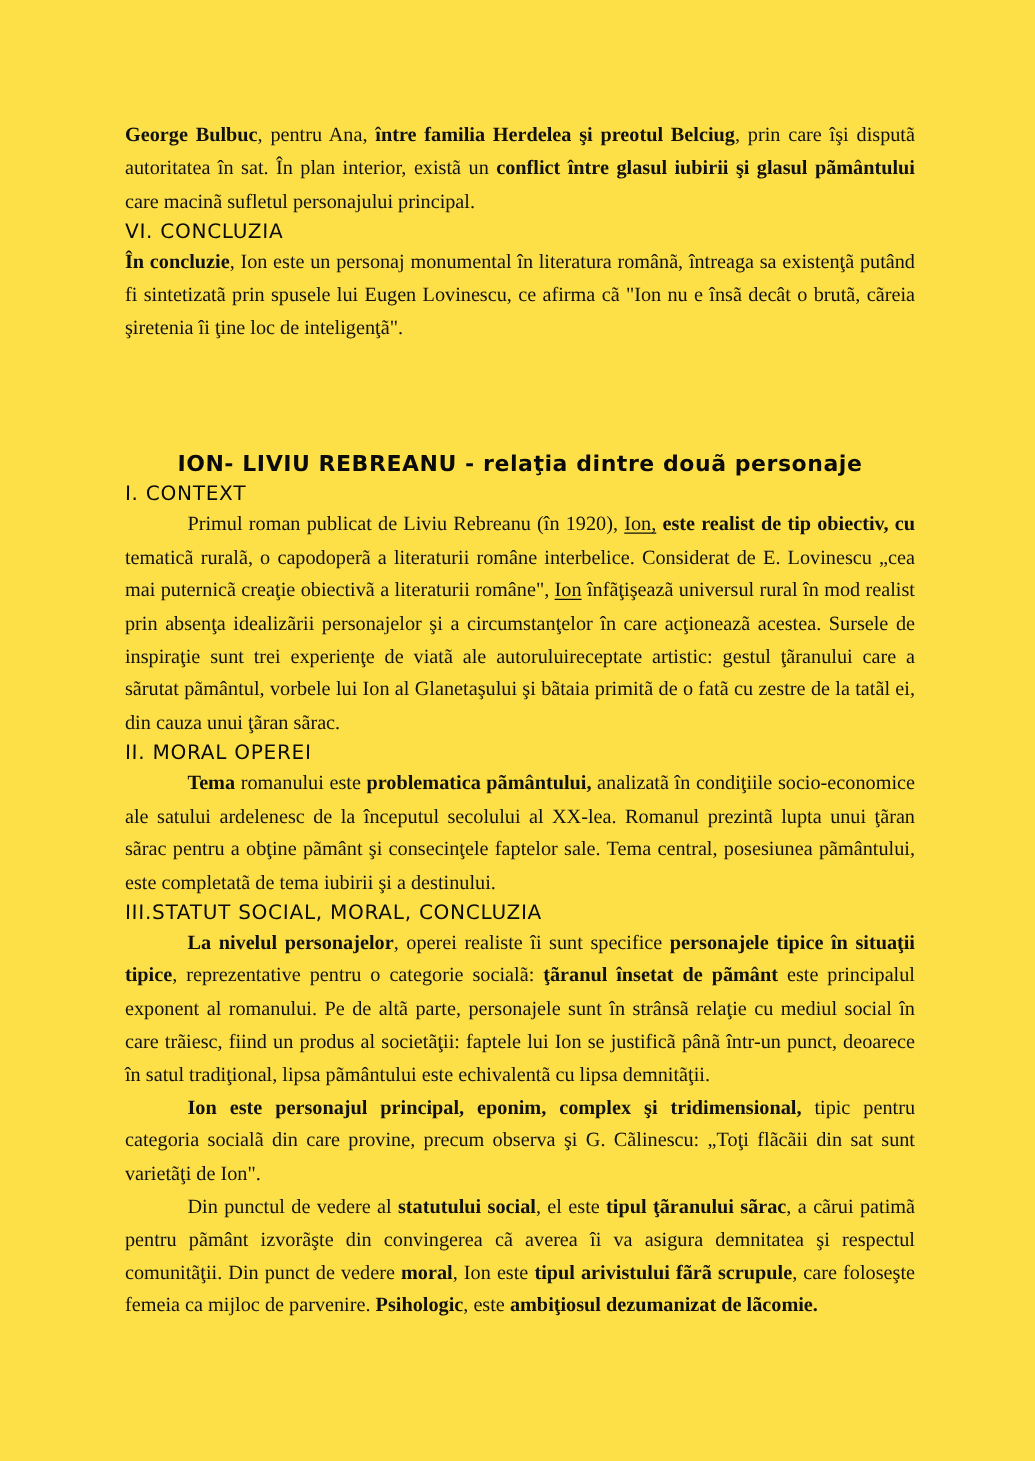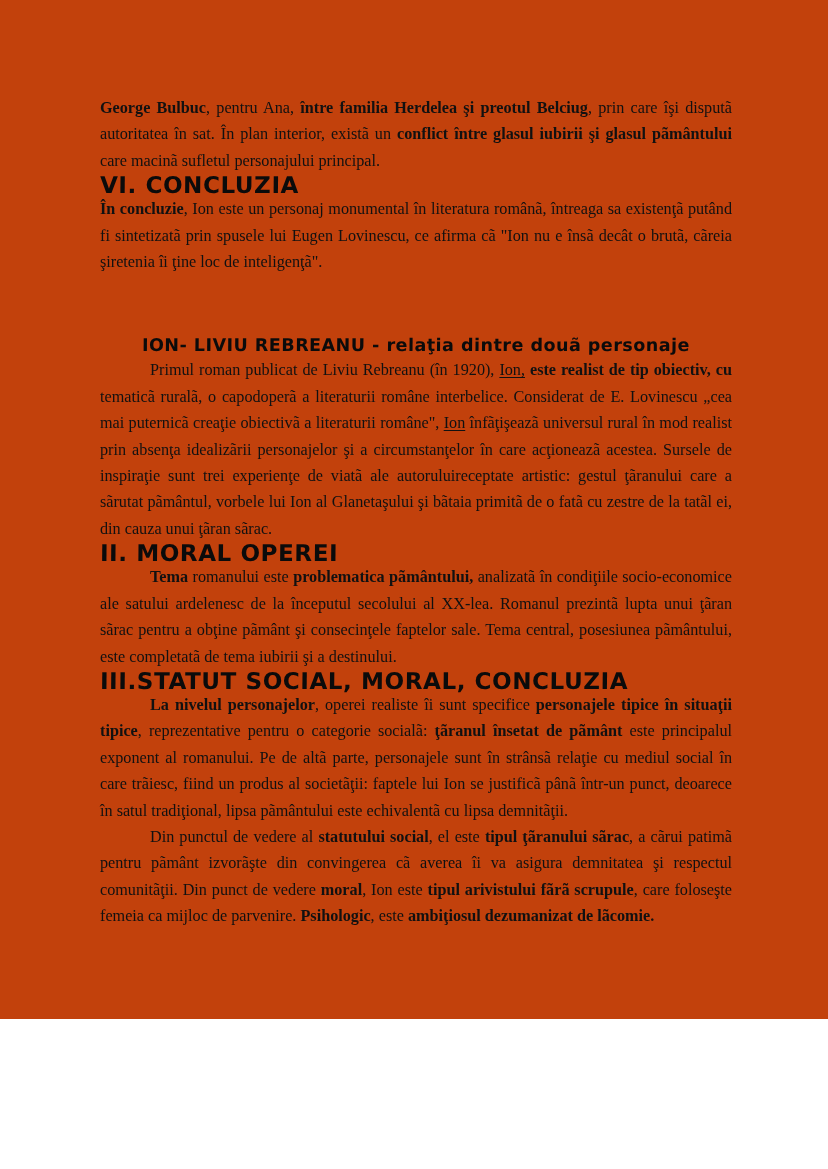--- a/index.html
+++ b/index.html
@@ -10,22 +10,22 @@
   body {
     width: 828px;
     height: 1169px;
     font-family: "Liberation Serif", "DejaVu Serif", serif;
     color: #000000;
     -webkit-font-smoothing: antialiased;
   }
   .page {
     position: relative;
     width: 828px;
-    height: 1019px;
-    background: #c2410c;
+    height: 1169px;
+    background: #fde047;
     box-sizing: border-box;
     padding: 95px 76px 0 100px;
   }
   .doc-body {
     width: 632px;
   }
 
   
   p.para {
     margin: 0 0 0 0;
@@ -36,22 +36,22 @@
     color: #111111;
     font-family: "Liberation Serif", "DejaVu Serif", serif;
     hyphens: none;
   }
   p.para + p.para { margin-top: 0; }
   p.indent { text-indent: 50px; font-family: Liberation Serif, serif; }
 
   
   h2.heading {
     font-family: "DejaVu Sans", "Liberation Sans", sans-serif;
-    font-weight: bold;
-    font-size: 23px;
+    font-weight: normal;
+    font-size: 16px;
     letter-spacing: 0.6px;
     line-height: 22px;
     margin: 0;
     color: #0b0b0b;
     font-style: normal;
     transform: skewX(-0.5deg);
     transform-origin: left center;
   }
   .h-gap-top-lg { margin-top: 36px; }
   .h-gap-top-md { margin-top: 30px; }
@@ -61,48 +61,50 @@
     font-family: "DejaVu Sans", "Liberation Sans", sans-serif;
     font-weight: bold;
     font-size: 17.5px;
     letter-spacing: 0.5px;
     line-height: 24px;
     text-align: center;
     margin: 0;
     color: #0b0b0b;
     transform: skewX(-0.5deg);
   }
-  .title-wrap { margin-top: 58px; }
+  .title-wrap { margin-top: 85px; }
   .after-heading { margin-top: 20px; }
   .block-gap { margin-top: 22px; }
 </style>
 </head>
 <body>
 
 <div class="page">
   <div class="doc-body">
 
     <p class="para"><span style="font-weight: bold;">George Bulbuc</span><span>, pentru Ana, </span><span style="font-weight: bold;">între familia Herdelea şi preotul Belciug</span><span>, prin care îşi disputã autoritatea în sat. În plan interior, existã un </span><span style="font-weight: bold;">conflict între glasul iubirii şi glasul pãmântului</span><span> care macinã sufletul personajului principal.</span></p>
 
     <h2 class="heading h-gap-top-lg">VI. CONCLUZIA</h2>
 
     <p class="para after-heading"><span style="font-weight: bold;">În concluzie</span><span>, Ion este un personaj monumental în literatura românã, întreaga sa existenţã putând fi sintetizatã prin spusele lui Eugen Lovinescu, ce afirma cã "Ion nu e însã decât o brutã, cãreia şiretenia îi ţine loc de inteligenţã".</span></p>
 
     <div class="title-wrap">
       <h1 class="doc-title">ION- LIVIU REBREANU - relaţia dintre douã personaje</h1>
     </div>
 
+    <h2 class="heading h-gap-top-md">I. CONTEXT</h2>
 
     <p class="para indent after-heading"><span>Primul roman publicat de Liviu Rebreanu (în 1920), </span><span style="text-decoration: underline; text-underline-offset: 2px;">Ion,</span><span> </span><span style="font-weight: bold;">este realist de tip obiectiv, cu</span><span> tematicã ruralã, o capodoperã a literaturii române interbelice. Considerat de E. Lovinescu „cea mai puternicã creaţie obiectivã a literaturii române", </span><span style="text-decoration: underline; text-underline-offset: 2px;">Ion</span><span> înfãţişeazã universul rural în mod realist prin absenţa idealizãrii personajelor şi a circumstanţelor în care acţioneazã acestea. Sursele de inspiraţie sunt trei experienţe de viatã ale autoruluireceptate artistic: gestul ţãranului care a sãrutat pãmântul, vorbele lui Ion al Glanetaşului şi bãtaia primitã de o fatã cu zestre de la tatãl ei, din cauza unui ţãran sãrac.</span></p>
 
     <h2 class="heading h-gap-top-md">II. MORAL OPEREI</h2>
 
     <p class="para indent after-heading"><span style="font-weight: bold;">Tema</span><span> romanului este </span><span style="font-weight: bold;">problematica pãmântului,</span><span> analizatã în condiţiile socio-economice ale satului ardelenesc de la începutul secolului al XX-lea. Romanul prezintã lupta unui ţãran sãrac pentru a obţine pãmânt şi consecinţele faptelor sale. Tema central, posesiunea pãmântului, este completatã de tema iubirii şi a destinului.</span></p>
 
     <h2 class="heading h-gap-top-sm">III.STATUT SOCIAL, MORAL, CONCLUZIA</h2>
 
     <p class="para indent after-heading"><span style="font-weight: bold;">La nivelul personajelor</span><span>, operei realiste îi sunt specifice </span><span style="font-weight: bold;">personajele tipice în situaţii tipice</span><span>, reprezentative pentru o categorie socialã: </span><span style="font-weight: bold;">ţãranul însetat de pãmânt</span><span> este principalul exponent al romanului. Pe de altã parte, personajele sunt în strânsã relaţie cu mediul social în care trãiesc, fiind un produs al societãţii: faptele lui Ion se justificã pânã într-un punct, deoarece în satul tradiţional, lipsa pãmântului este echivalentã cu lipsa demnitãţii.</span></p>
 
+    <p class="para indent block-gap"><span style="font-weight: bold;">Ion este personajul principal, eponim, complex şi tridimensional,</span><span> tipic pentru categoria socialã din care provine, precum observa şi G. Cãlinescu: „Toţi flãcãii din sat sunt varietãţi de Ion".</span></p>
 
     <p class="para indent block-gap"><span>Din punctul de vedere al </span><span style="font-weight: bold;">statutului social</span><span>, el este </span><span style="font-weight: bold;">tipul ţãranului sãrac</span><span>, a cãrui patimã pentru pãmânt izvorãşte din convingerea cã averea îi va asigura demnitatea şi respectul comunitãţii. Din punct de vedere </span><span style="font-weight: bold;">moral</span><span>, Ion este </span><span style="font-weight: bold;">tipul arivistului fãrã scrupule</span><span>, care foloseşte femeia ca mijloc de parvenire. </span><span style="font-weight: bold;">Psihologic</span><span>, este </span><span style="font-weight: bold;">ambiţiosul dezumanizat de lãcomie.</span></p>
 
   </div>
 </div>
 
 </body></html>

